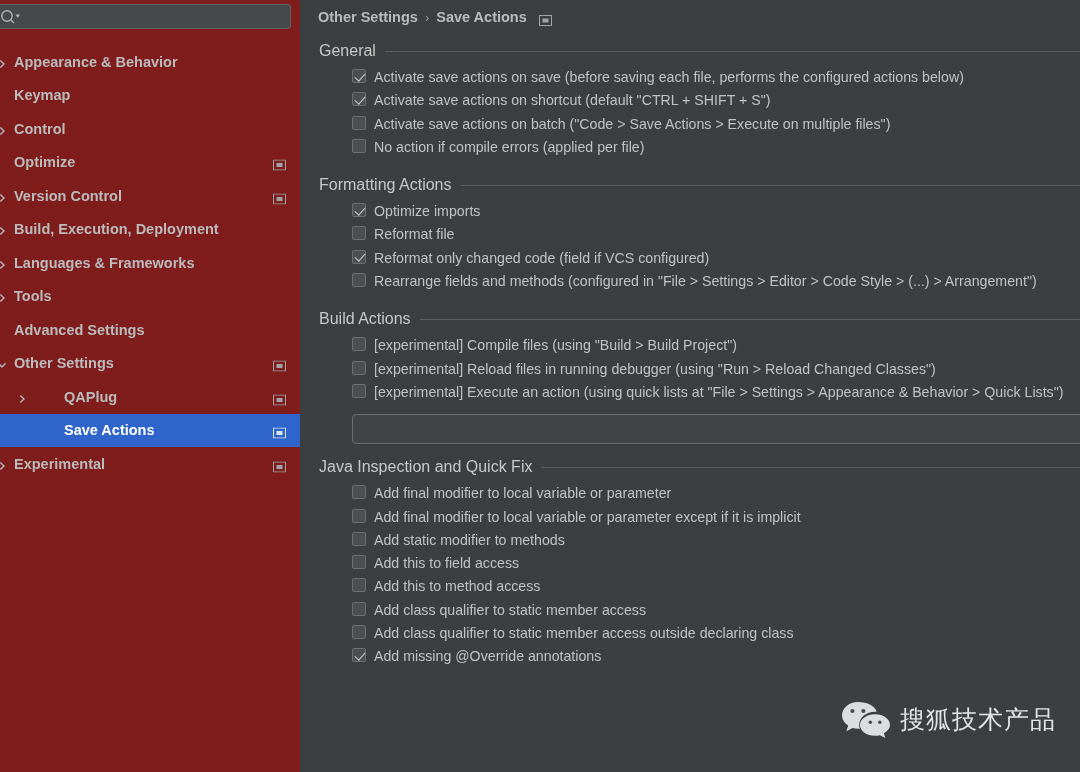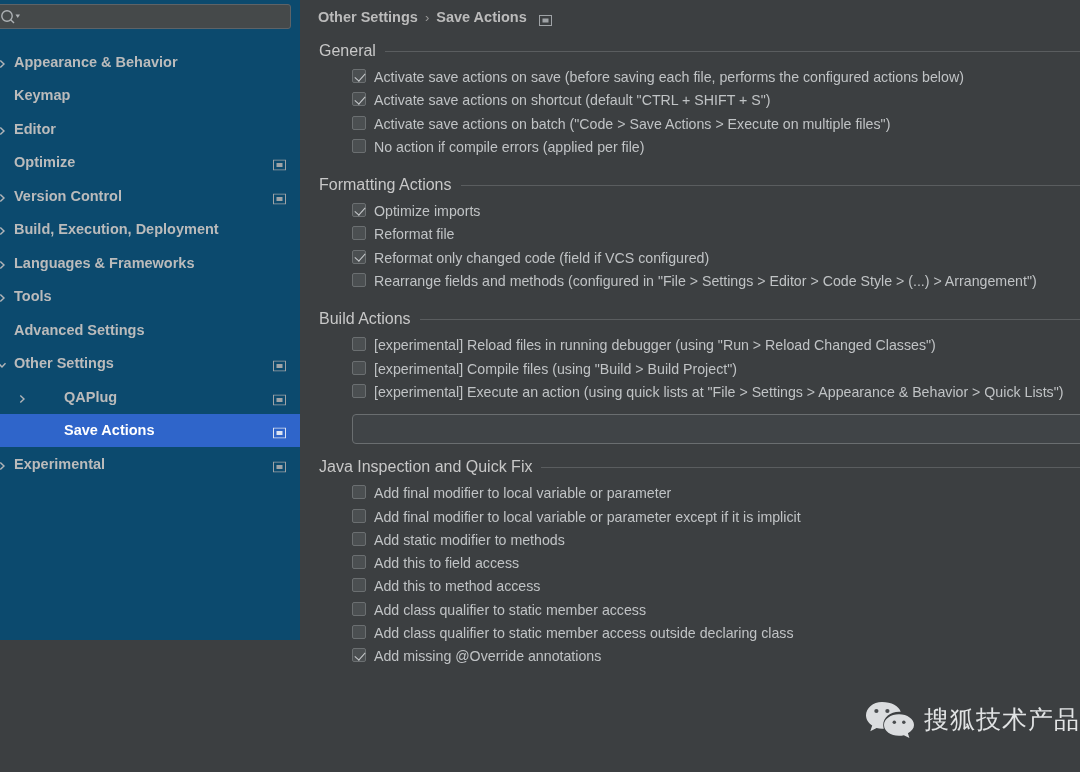--- a/index.html
+++ b/index.html
@@ -6,22 +6,22 @@
   html, body {
     width:1080px; height:772px;
     background:#3c3f41;
     font-family:"Liberation Sans", sans-serif;
     overflow:hidden;
   }
   .app { display:flex; width:1080px; height:772px; }
 
   
   .sidebar {
-    width:300px; height:640px;
-    background:#0c4a6e;
+    width:300px; height:772px;
+    background:#7f1d1d;
     flex:0 0 300px;
     position:relative;
     overflow:hidden;
   }
   .search-wrap {
     margin:2px 5px 0 0;
     height:26px;
     position:relative;
   }
   .search-box {
@@ -145,21 +145,21 @@
     height:30px;
     width:740px;
     background:#404447;
     border:1px solid #6a6e70;
     border-radius:4px;
   }
 
   
   .watermark {
     position:absolute;
-    left:564px; top:699px;
+    left:540px; top:699px;
     display:flex; align-items:center;
     pointer-events:none;
     opacity:0.93;
   }
   .wm-logo { width:52px; height:40px; position:relative; }
   .wm-text {
     font-size:25px;
     color:#eef0f1;
     margin-left:8px;
     letter-spacing:1px;
@@ -192,21 +192,21 @@
             </svg></span>
           <span class="label">Appearance &amp; Behavior</span>
         </div>
         <div class="tree-item lvl0">
           <span class="label">Keymap</span>
         </div>
         <div class="tree-item lvl0">
           <span class="arrow"><svg width="12" height="12" viewBox="0 0 12 12">
               <path d="M4.3 2.5 L8 6 L4.3 9.5" fill="none" stroke="#b2b5b8" stroke-width="1.4"></path>
             </svg></span>
-          <span class="label">Editor</span>
+          <span class="label">Control</span>
         </div>
         <div class="tree-item lvl0">
           <span class="label">Optimize</span>
           <span class="cfg-icon"><svg width="13" height="11" viewBox="0 0 13 11">
               <rect x="0.5" y="0.5" width="12" height="10" fill="none" stroke="#9fa3a6" stroke-width="1"></rect>
               <rect x="3.5" y="3.5" width="6" height="4" fill="#9fa3a6"></rect>
             </svg></span>
         </div>
         <div class="tree-item lvl0">
           <span class="arrow"><svg width="12" height="12" viewBox="0 0 12 12">
@@ -338,25 +338,25 @@
             <span class="row-label">Rearrange fields and methods (configured in "File &gt; Settings &gt; Editor &gt; Code Style &gt; (...) &gt; Arrangement")</span>
           </div>
         </div>
         <div class="section-head">
           <span class="section-title">Build Actions</span>
           <span class="section-rule"></span>
         </div>
         <div class="rows">
           <div class="row">
             <span class="cb"></span>
+            <span class="row-label">[experimental] Compile files (using "Build &gt; Build Project")</span>
+          </div>
+          <div class="row">
+            <span class="cb"></span>
             <span class="row-label">[experimental] Reload files in running debugger (using "Run &gt; Reload Changed Classes")</span>
-          </div>
-          <div class="row">
-            <span class="cb"></span>
-            <span class="row-label">[experimental] Compile files (using "Build &gt; Build Project")</span>
           </div>
           <div class="row">
             <span class="cb"></span>
             <span class="row-label">[experimental] Execute an action (using quick lists at "File &gt; Settings &gt; Appearance &amp; Behavior &gt; Quick Lists")</span>
           </div>
         </div>
         <div class="text-input" title=""></div>
         <div class="section-head">
           <span class="section-title">Java Inspection and Quick Fix</span>
           <span class="section-rule"></span>

